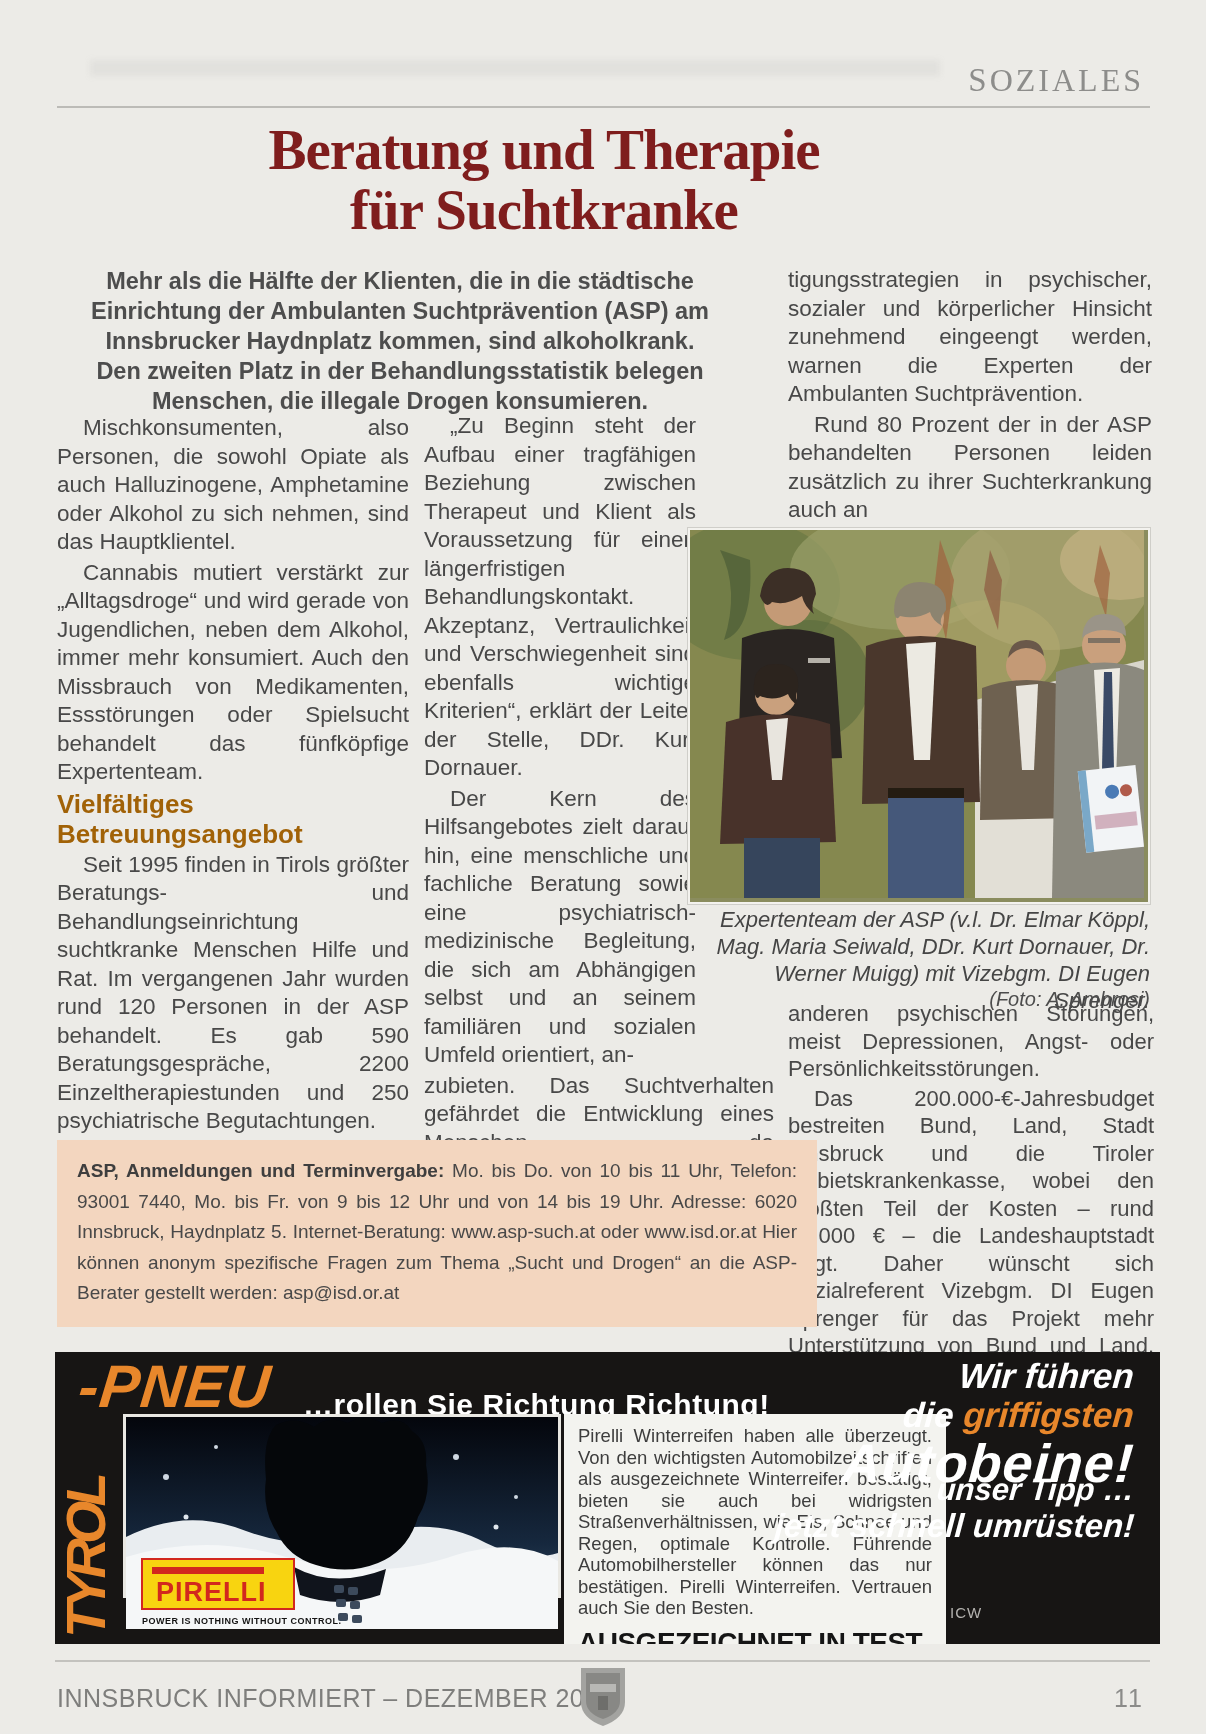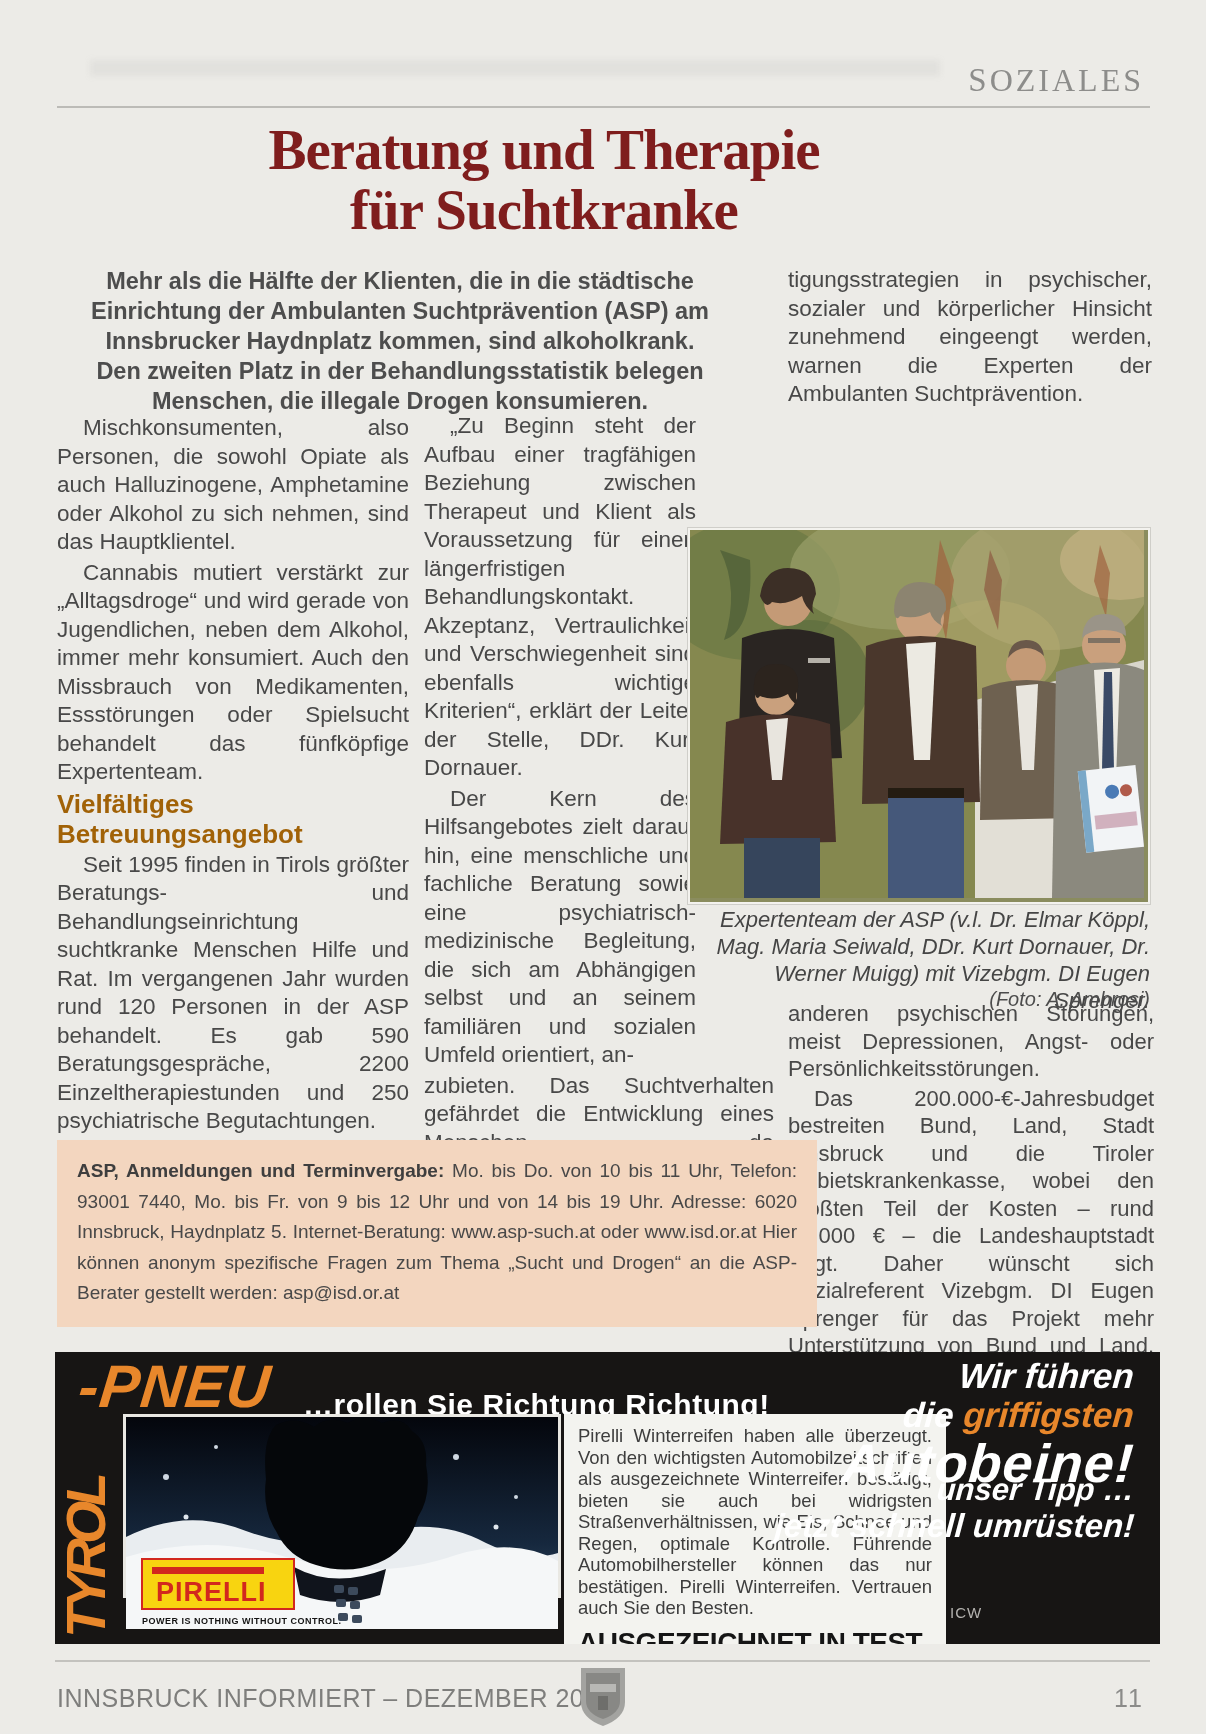--- a/index.html
+++ b/index.html
@@ -117,20 +117,21 @@
   </div>
 
   <div class="bodycol col-mid">
     <p class="indent">„Zu Beginn steht der Aufbau einer tragfähigen Beziehung zwischen Therapeut und Klient als Voraussetzung für einen längerfristigen Behandlungskontakt. Akzeptanz, Vertraulichkeit und Verschwiegenheit sind ebenfalls wichtige Kriterien“, erklärt der Leiter der Stelle, DDr. Kurt Dornauer.</p>
     <p class="indent">Der Kern des Hilfsangebotes zielt darauf hin, eine menschliche und fachliche Beratung sowie eine psychiatrisch-medizinische Begleitung, die sich am Abhängigen selbst und an seinem familiären und sozialen Umfeld orientiert, an-</p>
     <p class="wide">zubieten. Das Suchtverhalten gefährdet die Entwicklung eines Menschen, da Handlungsspielräume und Bewäl-</p>
   </div>
 
   <div class="bodycol col-right-top">
     <p>tigungsstrategien in psychischer, sozialer und körperlicher Hinsicht zunehmend eingeengt werden, warnen die Experten der Ambulanten Suchtprävention.</p>
+    <p class="indent">Rund 80 Prozent der in der ASP behandelten Personen leiden zusätzlich zu ihrer Suchterkrankung auch an</p>
   </div>
 
   <div class="photo">
     <svg width="454" height="368" viewBox="0 0 454 368">
 
       <rect x="0" y="0" width="454" height="368" fill="#85884f"></rect>
       <ellipse cx="60" cy="60" rx="90" ry="70" fill="#6d7a45" opacity="0.8"></ellipse>
       <ellipse cx="210" cy="40" rx="110" ry="60" fill="#9aa06a" opacity="0.7"></ellipse>
       <ellipse cx="360" cy="50" rx="100" ry="70" fill="#a8a371" opacity="0.8"></ellipse>
       <ellipse cx="300" cy="120" rx="70" ry="50" fill="#b3a96f" opacity="0.6"></ellipse>

